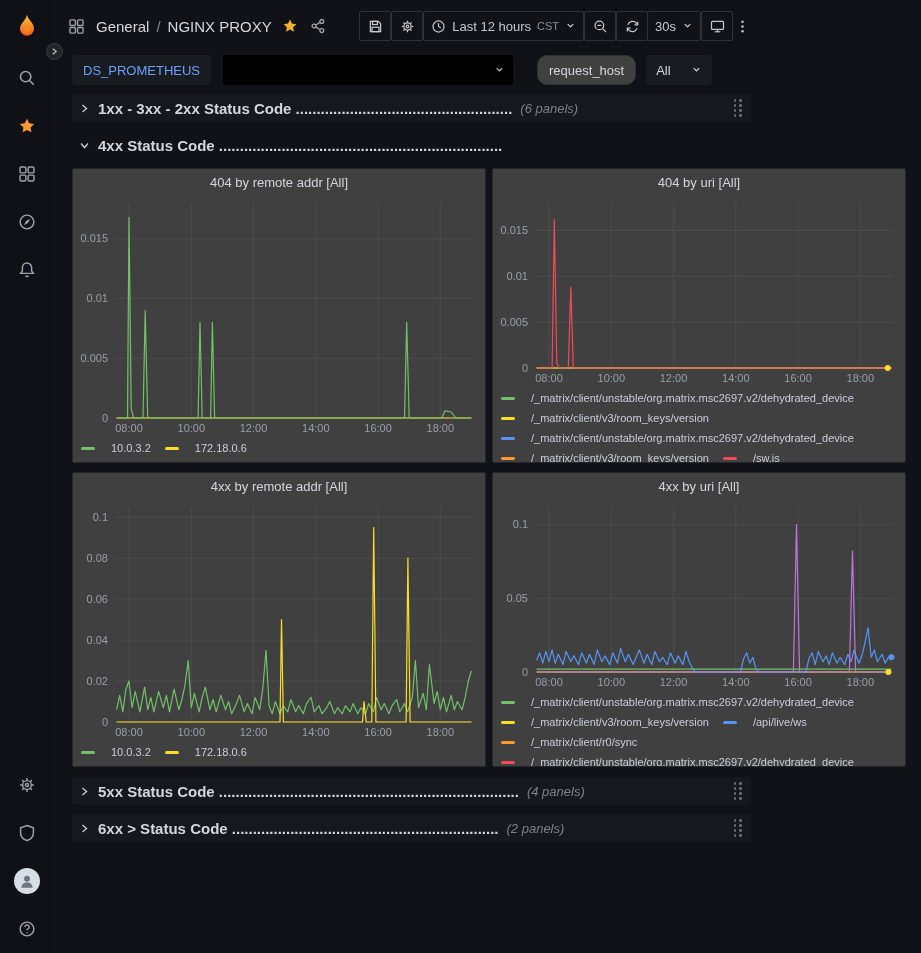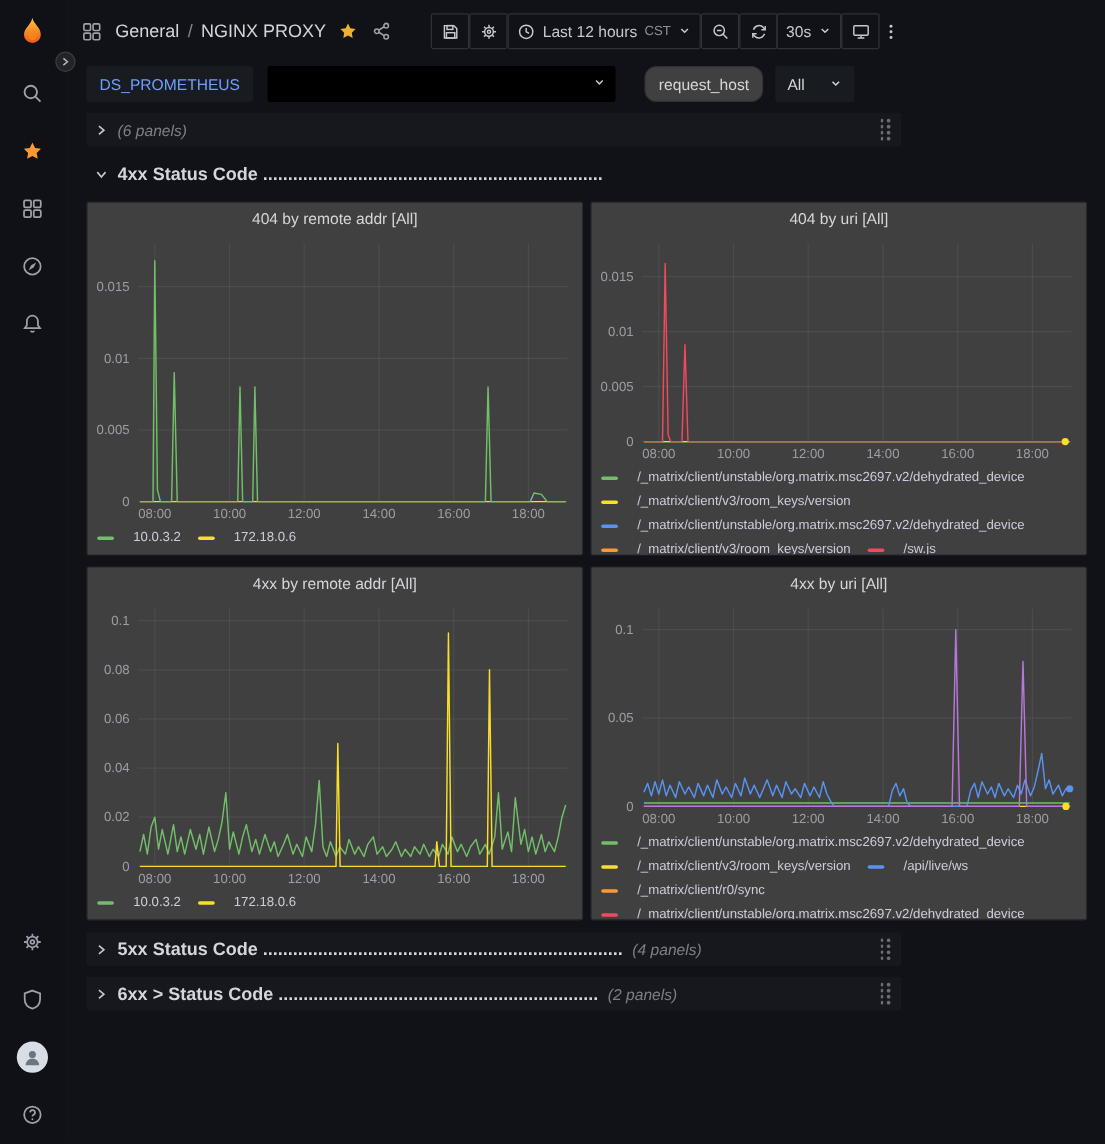--- a/index.html
+++ b/index.html
@@ -324,20 +324,21 @@
     </div>
 
     <div class="dashboard">
 
       <div class="row-header collapsed">
         <span class="chev">
           <svg viewBox="0 0 16 16" fill="none" stroke="currentColor" stroke-width="2">
               <polyline points="5,3 11,8 5,13"></polyline>
             </svg>
         </span>
+        <span class="row-title">1xx - 3xx - 2xx Status Code ....................................................</span>
         <span class="row-count">(6 panels)</span>
         <span class="row-flex-spacer"></span>
         <span class="row-handle">
             <i></i>
             <i></i>
             <i></i>
             <i></i>
             <i></i>
             <i></i>
             <i></i>

